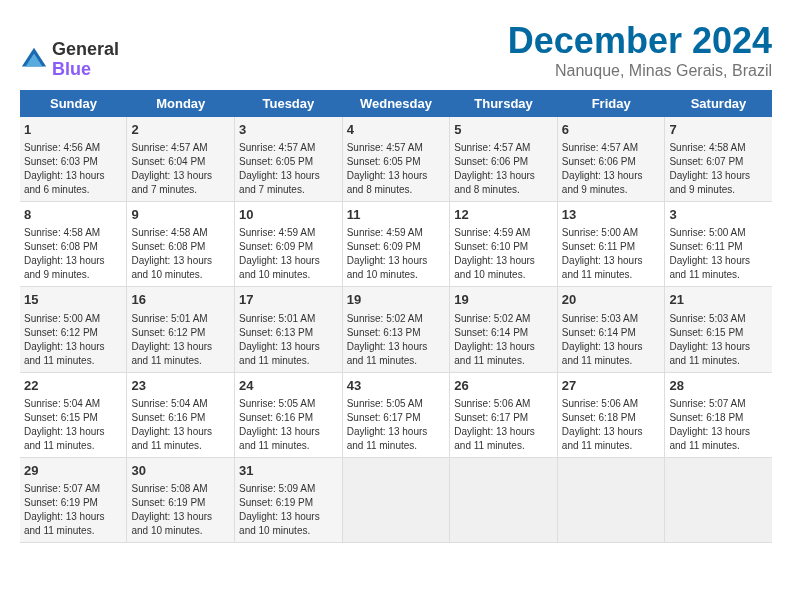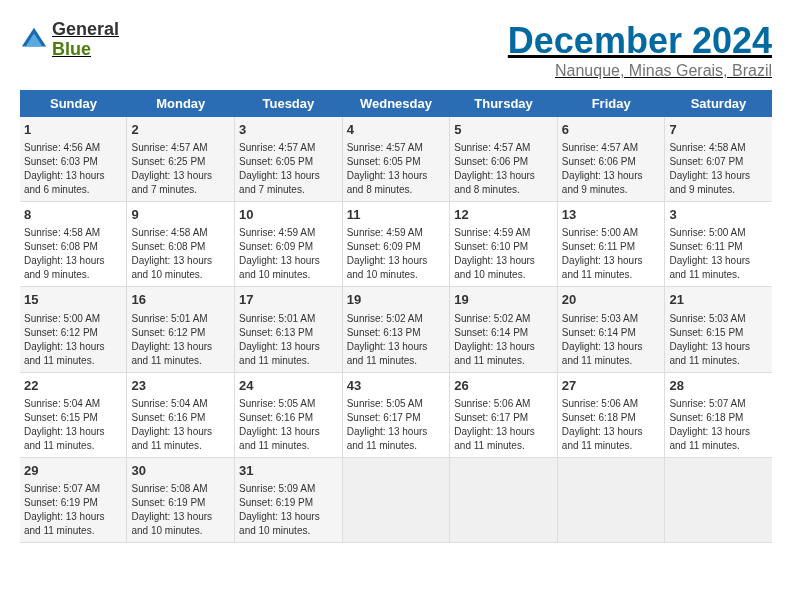--- a/index.html
+++ b/index.html
@@ -6,36 +6,35 @@
     body {
       font-family: Arial, sans-serif;
       background: #fff;
       width: 792px;
       min-height: 612px;
       padding: 20px;
     }
     .header {
       display: flex;
       justify-content: space-between;
-      align-items: flex-start;
+      align-items: flex-end;
       margin-bottom: 10px;
-      text-decoration: underline;
     }
     .logo {
       display: flex;
       align-items: center;
       gap: 4px;
     }
     .logo-text {
       font-size: 18px;
       font-weight: bold;
       line-height: 1.1;
     }
     .logo-general { color: #333; }
-    .logo-blue { color: #4d7c0f; }
+    .logo-blue { color: #8b5cf6; }
     .logo-icon {
       width: 28px;
       height: 28px;
     }
     .title-block {
       text-align: right;
     }
     .month-title {
       font-size: 36px;
       font-weight: bold;
@@ -114,21 +113,21 @@
       <th>Tuesday</th>
       <th>Wednesday</th>
       <th>Thursday</th>
       <th>Friday</th>
       <th>Saturday</th>
     </tr>
   </thead>
   <tbody id="calendar-body">
   <tr>
         <td><span class="day-num">1</span><span>Sunrise: 4:56 AM</span><br><span>Sunset: 6:03 PM</span><br><span>Daylight: 13 hours</span><br><span>and 6 minutes.</span></td>
-        <td><span class="day-num">2</span><span>Sunrise: 4:57 AM</span><br><span>Sunset: 6:25 PM</span><br><span>Daylight: 13 hours</span><br><span>and 7 minutes.</span></td>
+        <td><span class="day-num">2</span><span>Sunrise: 4:57 AM</span><br><span>Sunset: 6:04 PM</span><br><span>Daylight: 13 hours</span><br><span>and 7 minutes.</span></td>
         <td><span class="day-num">3</span><span>Sunrise: 4:57 AM</span><br><span>Sunset: 6:05 PM</span><br><span>Daylight: 13 hours</span><br><span>and 7 minutes.</span></td>
         <td><span class="day-num">4</span><span>Sunrise: 4:57 AM</span><br><span>Sunset: 6:05 PM</span><br><span>Daylight: 13 hours</span><br><span>and 8 minutes.</span></td>
         <td><span class="day-num">5</span><span>Sunrise: 4:57 AM</span><br><span>Sunset: 6:06 PM</span><br><span>Daylight: 13 hours</span><br><span>and 8 minutes.</span></td>
         <td><span class="day-num">6</span><span>Sunrise: 4:57 AM</span><br><span>Sunset: 6:06 PM</span><br><span>Daylight: 13 hours</span><br><span>and 9 minutes.</span></td>
         <td><span class="day-num">7</span><span>Sunrise: 4:58 AM</span><br><span>Sunset: 6:07 PM</span><br><span>Daylight: 13 hours</span><br><span>and 9 minutes.</span></td>
       </tr>
       <tr>
         <td><span class="day-num">8</span><span>Sunrise: 4:58 AM</span><br><span>Sunset: 6:08 PM</span><br><span>Daylight: 13 hours</span><br><span>and 9 minutes.</span></td>
         <td><span class="day-num">9</span><span>Sunrise: 4:58 AM</span><br><span>Sunset: 6:08 PM</span><br><span>Daylight: 13 hours</span><br><span>and 10 minutes.</span></td>
         <td><span class="day-num">10</span><span>Sunrise: 4:59 AM</span><br><span>Sunset: 6:09 PM</span><br><span>Daylight: 13 hours</span><br><span>and 10 minutes.</span></td>

